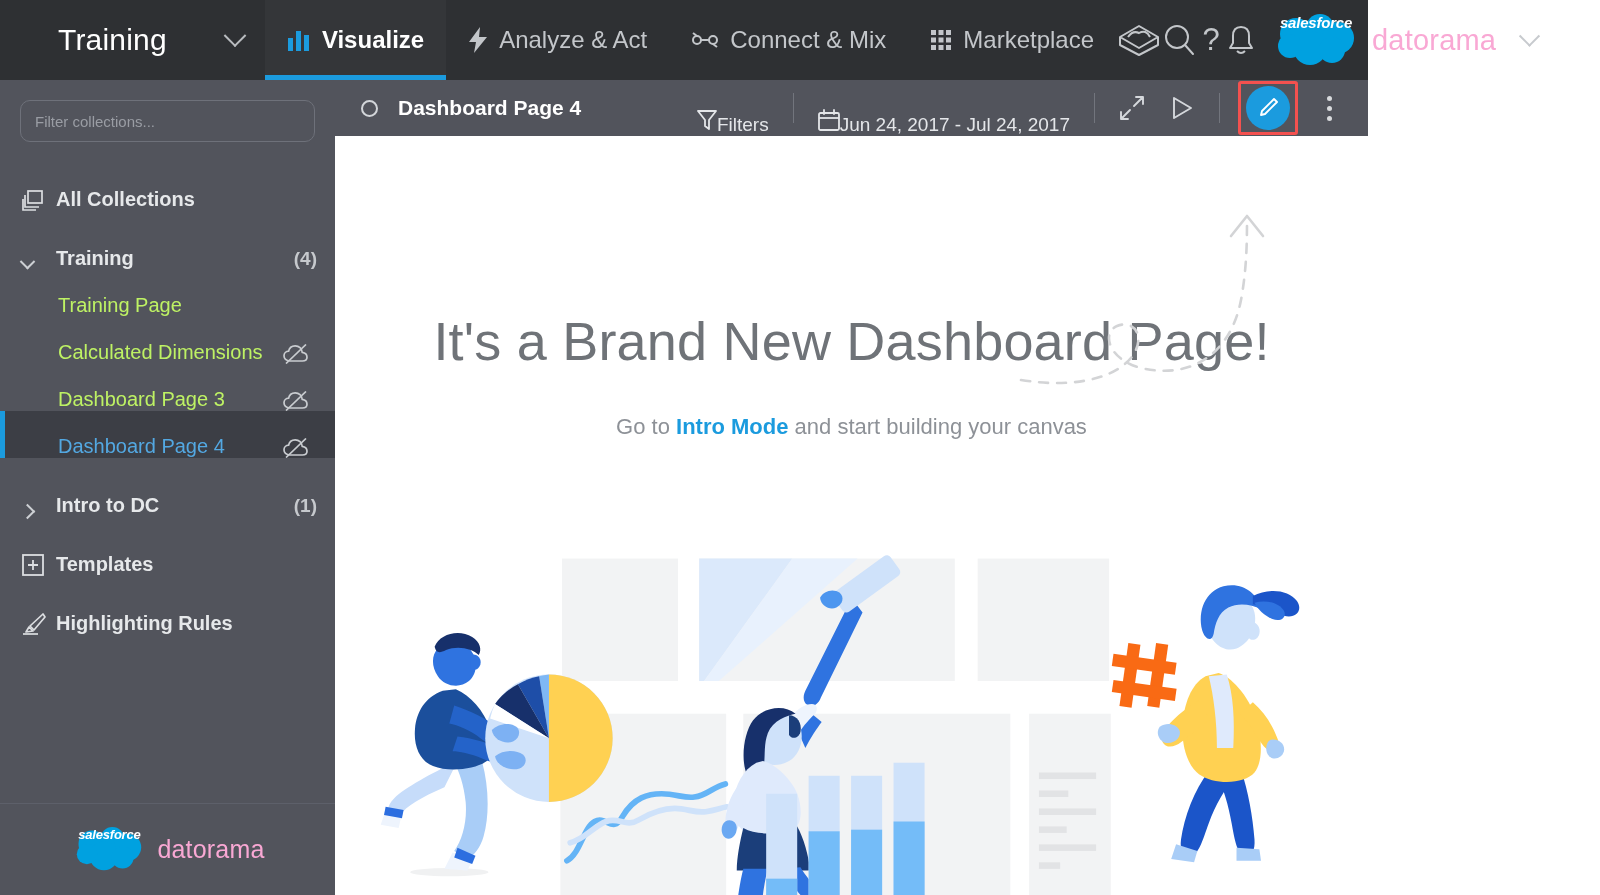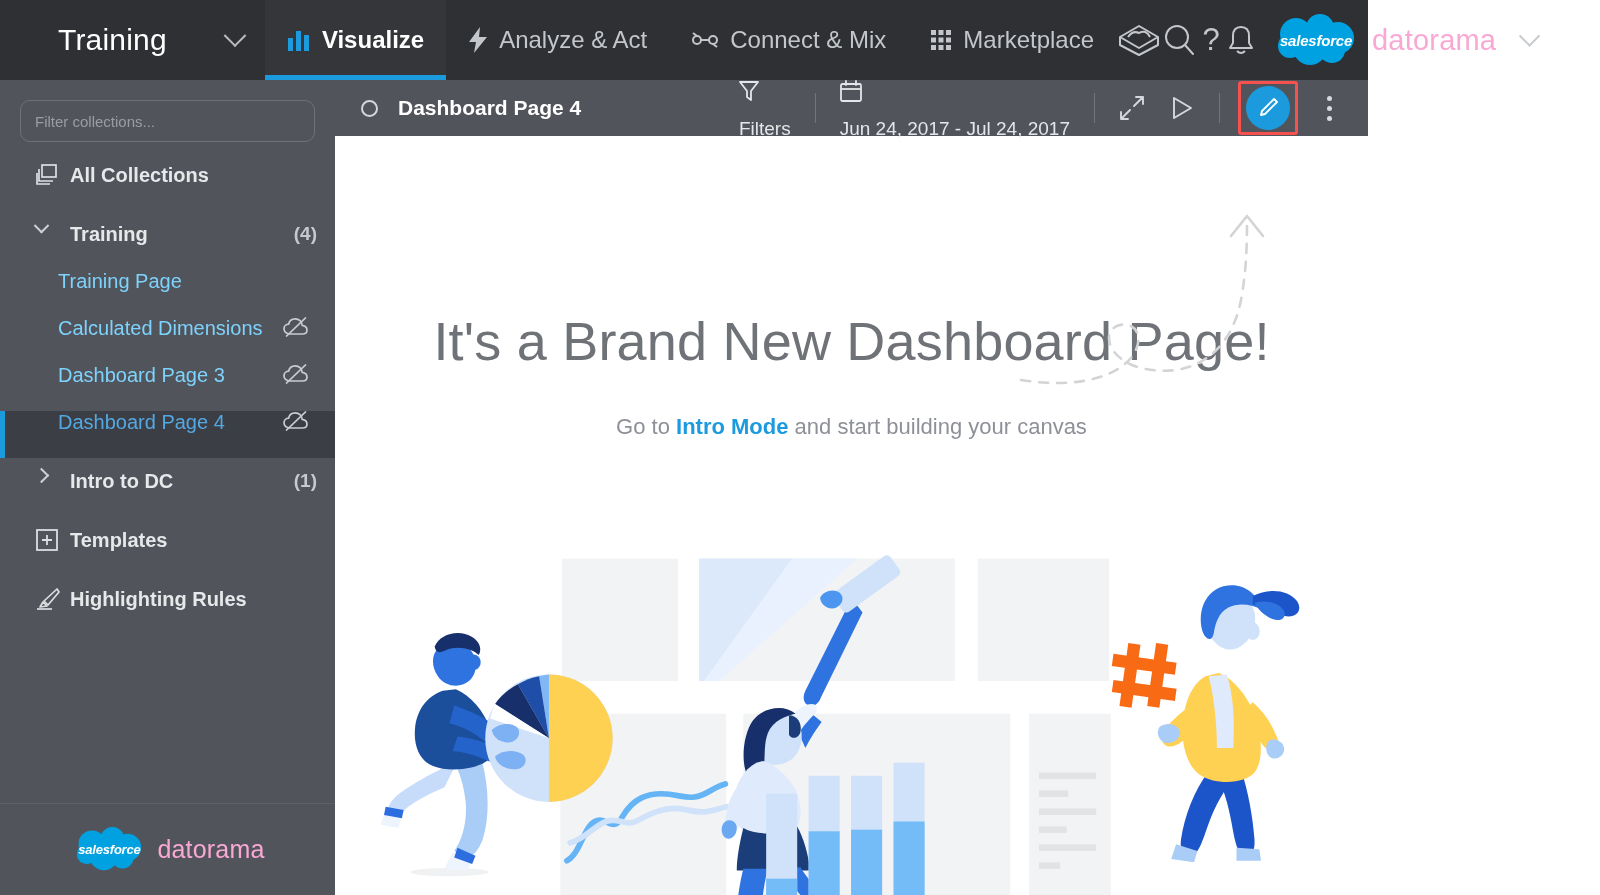--- a/index.html
+++ b/index.html
@@ -32,21 +32,21 @@
   .navtab {
     height: 80px; display: flex; align-items: center; gap: 11px;
     padding: 0 22px; color: #c3c6ca; font-size: 24px; cursor: pointer;
     position: relative; white-space: nowrap;
   }
   .navtab.active { background: #343639; color: #ffffff; font-weight: 700; }
   .navtab.active::after { content: ""; position: absolute; left: 0; right: 0; bottom: 0; height: 5px; background: #1b9bde; }
   .navtab .glyph { display: flex; align-items: center; }
   .icon-btn { width: 62px; height: 80px; display: flex; align-items: center; justify-content: center; cursor: pointer; }
   .brand { display: flex; align-items: center; gap: 10px; margin-left: 14px; cursor: pointer; }
-  .sf-cloud { position: relative; width: 92px; height: 52px; display: flex; align-items: center; justify-content: center; }
+  .sf-cloud { position: relative; width: 92px; height: 52px; display: flex; justify-content: center; }
   .sf-cloud svg { position: absolute; inset: 0; }
   .sf-cloud span { position: relative; color: #fff; font-size: 15px; font-weight: 700; font-style: italic; letter-spacing: -.2px; }
   .brand-word { color: #f9a8d4; font-size: 29px; letter-spacing: .2px; }
   .brand-chev { width: 15px; height: 15px; border-right: 2px solid #c7cace; border-bottom: 2px solid #c7cace;
                 transform: rotate(45deg) translate(-3px,-3px); margin: 0 22px 0 16px; }
 
   
   .body-row { flex: 1; display: flex; min-height: 0; }
 
   
@@ -54,28 +54,28 @@
   .filter-wrap { padding: 20px 20px 12px 20px; }
   .filter-input {
     width: 100%; height: 42px; background: transparent;
     border: 1px solid #6e717a; border-radius: 10px;
     color: #d4d6da; font-size: 15px; padding: 0 14px;
     font-family: "Liberation Sans", sans-serif; outline: none;
   }
   .filter-input::placeholder { color: #9a9da4; }
   .side-scroll { flex: 1; overflow: hidden; padding-top: 10px; }
   .side-row {
-    display: flex; align-items: flex-start; height: 47px;
-    padding: 0 18px 0 36px; color: #e6e8ea; font-size: 20px; cursor: pointer; position: relative;
+    display: flex; align-items: flex-end; height: 47px;
+    padding: 0 18px 0 22px; color: #e6e8ea; font-size: 20px; cursor: pointer; position: relative;
   }
   .side-row.bold { font-weight: 700; }
   .side-row .s-icon { width: 34px; display: flex; align-items: center; justify-content: flex-start; flex: 0 0 34px; }
   .side-row .s-label { flex: 1; white-space: nowrap; }
   .side-row .s-count { color: #c6c9cd; font-size: 19px; }
-  .side-child { padding-left: 58px; font-size: 20px; color: #7dd3fc; height: 47px; }
+  .side-child { padding-left: 58px; font-size: 20px; color: #bef264; height: 47px; }
   .side-child.selected { background: #3c3e45; color: #53a8e2; }
   .side-child.selected::before { content: ""; position: absolute; left: 0; top: 0; bottom: 0; width: 5px; background: #1b9bde; }
   .side-child .s-label { flex: 1; }
   .side-gap { height: 12px; }
   .sidebar-footer {
     height: 92px; border-top: 1px solid #5d606a;
     display: flex; align-items: center; justify-content: center; gap: 9px;
   }
   .sidebar-footer .brand-word { font-size: 25px; }
   .caret-right { width: 11px; height: 11px; border-right: 2.5px solid #cdd0d4; border-top: 2.5px solid #cdd0d4; transform: rotate(45deg); }
@@ -84,21 +84,21 @@
   
   .main { flex: 1; display: flex; flex-direction: column; min-width: 0; background: #fff; }
   .dash-header {
     height: 56px; min-height: 56px; background: #52545c;
     display: flex; align-items: center; padding: 0 14px 0 26px; color: #e7e9eb;
     position: relative; z-index: 5;
   }
   .dash-circle { width: 17px; height: 17px; border: 2.5px solid #d3d6da; border-radius: 50%; margin-right: 20px; }
   .dash-title { font-size: 21px; font-weight: 700; color: #ffffff; }
   .hdr-spacer { flex: 1; }
-  .hdr-item { display: flex; align-items: flex-start; gap: 11px; font-size: 19px; color: #e4e6e9; cursor: pointer; padding: 0 12px; height: 56px; flex-direction: column; }
+  .hdr-item { display: flex; align-items: flex-end; font-size: 19px; color: #e4e6e9; cursor: pointer; padding: 0 12px; height: 56px; }
   .hdr-sep { width: 1px; height: 30px; background: #72757d; margin: 0 12px; }
   .hdr-ico { width: 50px; height: 56px; display: flex; align-items: center; justify-content: center; cursor: pointer; }
   .edit-highlight { position: relative; width: 60px; height: 54px; display: flex; align-items: center; justify-content: center;
                     border: 3px solid #f4514f; border-radius: 3px; margin: 0 6px; box-sizing: border-box; }
   .edit-fab { width: 44px; height: 44px; border-radius: 50%; background: #1b9bde; display: flex; align-items: center; justify-content: center; cursor: pointer; }
   .kebab { display: flex; flex-direction: column; gap: 5px; align-items: center; }
   .kebab i { width: 5px; height: 5px; border-radius: 50%; background: #d8dadd; display: block; }
 
   
   .canvas { flex: 1; position: relative; overflow: hidden; background: #fff; }

